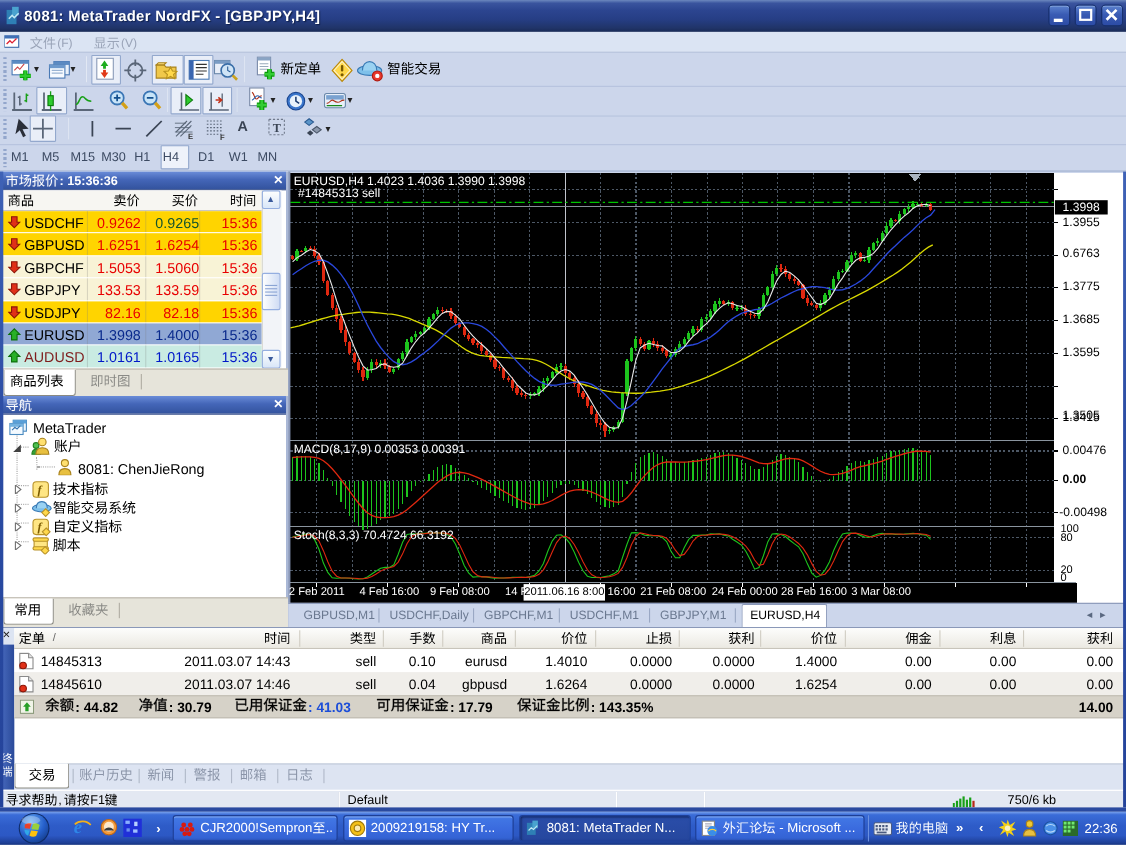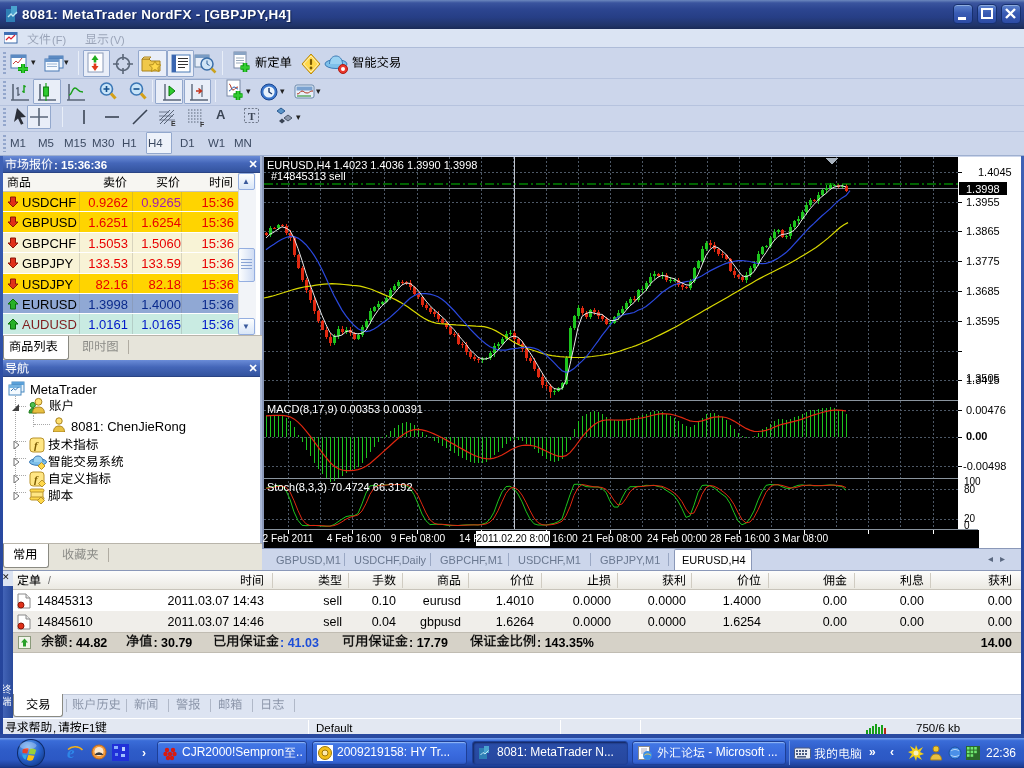--- a/index.html
+++ b/index.html
@@ -437,21 +437,21 @@
 <div style="position:absolute;left:79px;top:192px;width:1px;height:19px;background:rgba(120,120,120,0.25);"></div>
 <div style="position:absolute;left:132px;top:192px;width:1px;height:19px;background:rgba(120,120,120,0.25);"></div>
 <div style="position:absolute;left:181px;top:192px;width:1px;height:19px;background:rgba(120,120,120,0.25);"></div>
 <div style="position:absolute;left:7px;top:196px;width:12px;height:12px;">
     <svg width="12" height="12" viewBox="0 0 12 12">
       <path d="M3.5 1h5v5H11L6 11 1 6h2.5z" fill="#e03018" stroke="#8c1608"></path>
     </svg>
   </div>
 <div style="position:absolute;left:22px;top:195px;font:13px 'Liberation Sans',sans-serif;color:#000;white-space:nowrap;">USDCHF</div>
 <div style="position:absolute;right:896px;top:195px;font:13px 'Liberation Sans',sans-serif;color:#e80000;white-space:nowrap;">0.9262</div>
-<div style="position:absolute;right:843px;top:195px;font:13px 'Liberation Sans',sans-serif;color:#a21caf;white-space:nowrap;">0.9265</div>
+<div style="position:absolute;right:843px;top:195px;font:13px 'Liberation Sans',sans-serif;color:#14532d;white-space:nowrap;">0.9265</div>
 <div style="position:absolute;right:790px;top:195px;font:13px 'Liberation Sans',sans-serif;color:#e80000;white-space:nowrap;">15:36</div>
 <div style="position:absolute;left:0px;top:212px;width:238px;height:20px;background:#ffd400;"></div>
 <div style="position:absolute;left:79px;top:212px;width:1px;height:20px;background:rgba(120,120,120,0.25);"></div>
 <div style="position:absolute;left:132px;top:212px;width:1px;height:20px;background:rgba(120,120,120,0.25);"></div>
 <div style="position:absolute;left:181px;top:212px;width:1px;height:20px;background:rgba(120,120,120,0.25);"></div>
 <div style="position:absolute;left:7px;top:216px;width:12px;height:12px;">
     <svg width="12" height="12" viewBox="0 0 12 12">
       <path d="M3.5 1h5v5H11L6 11 1 6h2.5z" fill="#e03018" stroke="#8c1608"></path>
     </svg>
   </div>
@@ -904,23 +904,23 @@
     <path d="M264 478.5H958" stroke="#8a949e"></path>
     <path d="M264 529.5H978" stroke="#8a949e"></path>
     <path d="M266 437V415.5M270 437V414.7M274 437V414.7M278 437V414.6M282 437V415.3M286 437V417.7M290 437V421.0M294 437V427.3M298 437V434.6M302 437V442.2M306 437V449.6M310 437V456.3M314 437V462.9M318 437V469.0M322 437V474.2M326 437V478.3M330 437V481.5M334 437V481.2M338 437V478.3M342 437V476.0M346 437V472.9M350 437V470.5M354 437V469.3M358 437V466.9M362 437V462.7M366 437V457.9M370 437V452.1M374 437V446.7M378 437V442.2M382 437V438.4M386 437V435.1M390 437V431.1M394 437V427.6M398 437V424.5M402 437V422.9M406 437V422.2M410 437V422.9M414 437V425.3M418 437V427.9M422 437V431.5M426 437V434.9M430 437V438.1M434 437V440.6M438 437V443.4M442 437V445.9M446 437V448.4M450 437V451.2M454 437V453.1M458 437V455.9M462 437V457.7M466 437V459.8M470 437V461.8M474 437V463.0M478 437V463.4M482 437V462.8M486 437V461.5M490 437V459.0M494 437V455.3M498 437V451.7M502 437V447.8M506 437V443.8M510 437V440.6M514 437V439.6M518 437V439.9M522 437V441.1M526 437V443.7M530 437V446.0M534 437V449.1M538 437V452.5M542 437V456.3M546 437V458.7M550 437V461.1M554 437V461.9M558 437V461.3M562 437V459.2M566 437V451.8M570 437V440.1M574 437V429.4M578 437V420.5M582 437V415.6M586 437V413.8M590 437V411.6M594 437V411.2M598 437V412.3M602 437V414.3M606 437V417.2M610 437V419.6M614 437V420.4M618 437V420.6M622 437V420.1M626 437V419.0M630 437V417.8M634 437V417.7M638 437V416.0M642 437V415.1M646 437V413.7M650 437V412.0M654 437V410.8M658 437V411.2M662 437V411.9M666 437V414.0M670 437V416.0M674 437V417.9M678 437V420.9M682 437V423.6M686 437V426.0M690 437V426.6M694 437V424.6M698 437V422.0M702 437V417.9M706 437V414.4M710 437V412.7M714 437V413.2M718 437V415.2M722 437V417.3M726 437V420.1M730 437V424.8M734 437V429.4M738 437V433.1M742 437V436.4M746 437V437.8M750 437V437.1M754 437V435.7M758 437V432.7M762 437V429.3M766 437V426.9M770 437V423.8M774 437V420.8M778 437V418.7M782 437V419.1M786 437V419.7M790 437V418.6M794 437V417.0M798 437V415.9M802 437V414.2M806 437V412.1M810 437V410.3M814 437V409.8M818 437V408.8M822 437V408.0M826 437V407.5M830 437V407.4M834 437V408.0M838 437V409.6M842 437V411.0M846 437V413.7" stroke="#1dc41d"></path>
     <polyline points="266.0,415.9 270.0,415.6 274.0,415.4 278.0,415.3 282.0,415.3 286.0,415.8 290.0,416.8 294.0,418.9 298.0,422.1 302.0,426.1 306.0,430.8 310.0,435.9 314.0,441.3 318.0,446.8 322.0,452.3 326.0,457.5 330.0,462.3 334.0,466.1 338.0,468.5 342.0,470.0 346.0,470.6 350.0,470.6 354.0,470.3 358.0,469.6 362.0,468.2 366.0,466.2 370.0,463.4 374.0,460.0 378.0,456.5 382.0,452.9 386.0,449.3 390.0,445.7 394.0,442.0 398.0,438.5 402.0,435.4 406.0,432.8 410.0,430.8 414.0,429.7 418.0,429.3 422.0,429.8 426.0,430.8 430.0,432.3 434.0,433.9 438.0,435.8 442.0,437.8 446.0,439.9 450.0,442.2 454.0,444.4 458.0,446.7 462.0,448.9 466.0,451.1 470.0,453.2 474.0,455.2 478.0,456.8 482.0,458.0 486.0,458.7 490.0,458.8 494.0,458.1 498.0,456.8 502.0,455.0 506.0,452.7 510.0,450.3 514.0,448.2 518.0,446.5 522.0,445.5 526.0,445.1 530.0,445.3 534.0,446.0 538.0,447.3 542.0,449.1 546.0,451.0 550.0,453.0 554.0,454.8 558.0,456.1 562.0,456.7 566.0,455.7 570.0,452.6 574.0,448.0 578.0,442.5 582.0,437.1 586.0,432.4 590.0,428.3 594.0,424.8 598.0,422.3 602.0,420.7 606.0,420.0 610.0,419.9 614.0,420.0 618.0,420.1 622.0,420.1 626.0,419.9 630.0,419.5 634.0,419.1 638.0,418.5 642.0,417.8 646.0,417.0 650.0,416.0 654.0,415.0 658.0,414.2 662.0,413.7 666.0,413.8 670.0,414.2 674.0,415.0 678.0,416.2 682.0,417.6 686.0,419.3 690.0,420.8 694.0,421.5 698.0,421.6 702.0,420.9 706.0,419.6 710.0,418.2 714.0,417.2 718.0,416.8 722.0,416.9 726.0,417.5 730.0,419.0 734.0,421.1 738.0,423.5 742.0,426.1 746.0,428.4 750.0,430.1 754.0,431.3 758.0,431.5 762.0,431.1 766.0,430.3 770.0,429.0 774.0,427.3 778.0,425.6 782.0,424.3 786.0,423.4 790.0,422.4 794.0,421.4 798.0,420.3 802.0,419.1 806.0,417.7 810.0,416.2 814.0,414.9 818.0,413.7 822.0,412.5 826.0,411.5 830.0,410.7 834.0,410.2 838.0,410.1 842.0,410.3 846.0,411.0" fill="none" stroke="#e02810" stroke-width="1.2" shape-rendering="auto"></polyline>
     <polyline points="266.0,488.0 270.0,487.2 274.0,486.7 278.0,485.4 282.0,485.9 286.0,490.6 290.0,499.3 294.0,511.9 298.0,520.4 302.0,525.3 306.0,525.7 310.0,525.5 314.0,525.4 318.0,525.7 322.0,526.1 326.0,526.3 330.0,526.1 334.0,524.6 338.0,521.8 342.0,519.1 346.0,516.6 350.0,515.8 354.0,515.8 358.0,513.5 362.0,503.9 366.0,493.0 370.0,485.9 374.0,485.3 378.0,485.6 382.0,484.8 386.0,484.9 390.0,484.5 394.0,484.5 398.0,484.4 402.0,484.8 406.0,485.5 410.0,488.3 414.0,494.6 418.0,503.8 422.0,514.1 426.0,520.8 430.0,524.6 434.0,524.3 438.0,524.2 442.0,524.4 446.0,525.1 450.0,525.6 454.0,525.4 458.0,525.5 462.0,525.2 466.0,524.9 470.0,524.8 474.0,524.8 478.0,525.0 482.0,524.2 486.0,522.9 490.0,519.1 494.0,512.2 498.0,501.2 502.0,491.9 506.0,486.6 510.0,486.2 514.0,489.1 518.0,494.0 522.0,501.8 526.0,511.2 530.0,518.9 534.0,523.8 538.0,525.0 542.0,525.0 546.0,525.1 550.0,524.2 554.0,523.4 558.0,521.7 562.0,518.9 566.0,506.6 570.0,494.8 574.0,484.4 578.0,484.2 582.0,484.8 586.0,486.6 590.0,486.9 594.0,487.0 598.0,487.0 602.0,488.6 606.0,492.3 610.0,501.2 614.0,507.0 618.0,507.1 622.0,498.0 626.0,490.6 630.0,486.7 634.0,486.7 638.0,486.4 642.0,486.4 646.0,485.3 650.0,485.5 654.0,485.3 658.0,486.5 662.0,487.2 666.0,490.2 670.0,492.7 674.0,495.5 678.0,501.1 682.0,508.7 686.0,517.4 690.0,515.9 694.0,505.2 698.0,492.6 702.0,485.5 706.0,485.1 710.0,485.9 714.0,487.7 718.0,491.1 722.0,494.2 726.0,497.1 730.0,503.4 734.0,512.6 738.0,521.0 742.0,524.7 746.0,523.1 750.0,518.3 754.0,510.9 758.0,500.2 762.0,491.6 766.0,485.4 770.0,484.5 774.0,484.7 778.0,484.8 782.0,486.7 786.0,488.2 790.0,488.6 794.0,486.8 798.0,485.4 802.0,484.9 806.0,485.5 810.0,485.2 814.0,485.8 818.0,485.7 822.0,485.5 826.0,485.2 830.0,484.9 834.0,485.2 838.0,486.0 842.0,486.5 846.0,490.3" fill="none" stroke="#1dc41d" stroke-width="1" shape-rendering="auto"></polyline>
     <polyline points="266.0,488.3 270.0,487.9 274.0,487.3 278.0,486.4 282.0,486.0 286.0,487.3 290.0,491.9 294.0,500.6 298.0,510.6 302.0,519.2 306.0,523.8 310.0,525.5 314.0,525.5 318.0,525.5 322.0,525.7 326.0,526.0 330.0,526.2 334.0,525.6 338.0,524.1 342.0,521.8 346.0,519.2 350.0,517.2 354.0,516.1 358.0,515.0 362.0,511.0 366.0,503.5 370.0,494.3 374.0,488.1 378.0,485.6 382.0,485.2 386.0,485.1 390.0,484.7 394.0,484.6 398.0,484.5 402.0,484.6 406.0,484.9 410.0,486.2 414.0,489.5 418.0,495.6 422.0,504.2 426.0,512.9 430.0,519.8 434.0,523.2 438.0,524.4 442.0,524.3 446.0,524.6 450.0,525.0 454.0,525.4 458.0,525.5 462.0,525.3 466.0,525.2 470.0,525.0 474.0,524.9 478.0,524.9 482.0,524.7 486.0,524.0 490.0,522.1 494.0,518.0 498.0,510.8 502.0,501.8 506.0,493.3 510.0,488.3 514.0,487.3 518.0,489.8 522.0,495.0 526.0,502.3 530.0,510.6 534.0,518.0 538.0,522.6 542.0,524.6 546.0,525.1 550.0,524.8 554.0,524.3 558.0,523.1 562.0,521.3 566.0,515.8 570.0,506.8 574.0,495.3 578.0,487.8 582.0,484.5 586.0,485.2 590.0,486.1 594.0,486.8 598.0,486.9 602.0,487.5 606.0,489.3 610.0,494.0 614.0,500.2 618.0,505.1 622.0,504.0 626.0,498.6 630.0,491.8 634.0,488.0 638.0,486.6 642.0,486.5 646.0,486.0 650.0,485.7 654.0,485.4 658.0,485.8 662.0,486.3 666.0,488.0 670.0,490.0 674.0,492.8 678.0,496.4 682.0,501.7 686.0,509.1 690.0,514.0 694.0,512.9 698.0,504.6 702.0,494.4 706.0,487.7 710.0,485.5 714.0,486.2 718.0,488.2 722.0,491.0 726.0,494.1 730.0,498.3 734.0,504.4 738.0,512.4 742.0,519.4 746.0,522.9 750.0,522.0 754.0,517.4 758.0,509.8 762.0,500.9 766.0,492.4 770.0,487.2 774.0,484.9 778.0,484.7 782.0,485.4 786.0,486.6 790.0,487.8 794.0,487.9 798.0,486.9 802.0,485.7 806.0,485.3 810.0,485.2 814.0,485.5 818.0,485.6 822.0,485.7 826.0,485.5 830.0,485.2 834.0,485.1 838.0,485.4 842.0,485.9 846.0,487.6" fill="none" stroke="#e02810" stroke-width="1" shape-rendering="auto"></polyline>
     <path d="M958 172.4h4M958 202.2h4M958 231.9h4M958 261.7h4M958 291.4h4M958 321.2h4M958 351.0h4M958 380.7h4M958 410h4M958 437h4M958 466h4" stroke="#000"></path>
     <path d="M288.0 530v4M352.5 530v4M417.0 530v4M481.5 530v4M546.0 530v4M610.5 530v4M675.0 530v4M739.5 530v4M804.0 530v4M868.5 530v4M933.0 530v4" stroke="#fff"></path>
   </svg>
 <div style="position:absolute;left:262px;top:156px;width:2px;height:414px;background:#8a98b8;"></div>
-<div style="position:absolute;left:978px;top:165.9px;font:11px 'Liberation Sans',sans-serif;color:#000;white-space:nowrap;">1.4045</div>
+<div style="position:absolute;left:923px;top:165.9px;font:11px 'Liberation Sans',sans-serif;color:#000;white-space:nowrap;">1.4045</div>
 <div style="position:absolute;left:966px;top:195.66190476190442px;font:11px 'Liberation Sans',sans-serif;color:#000;white-space:nowrap;">1.3955</div>
-<div style="position:absolute;left:966px;top:225.42380952380887px;font:11px 'Liberation Sans',sans-serif;color:#000;white-space:nowrap;">1.3865</div>
+<div style="position:absolute;left:966px;top:225.42380952380887px;font:11px 'Liberation Sans',sans-serif;color:#000;white-space:nowrap;">0.6763</div>
 <div style="position:absolute;left:966px;top:255.1857142857133px;font:11px 'Liberation Sans',sans-serif;color:#000;white-space:nowrap;">1.3775</div>
 <div style="position:absolute;left:966px;top:284.9476190476177px;font:11px 'Liberation Sans',sans-serif;color:#000;white-space:nowrap;">1.3685</div>
 <div style="position:absolute;left:966px;top:314.7095238095221px;font:11px 'Liberation Sans',sans-serif;color:#000;white-space:nowrap;">1.3595</div>
 <div style="position:absolute;left:966px;top:344.47142857142654px;font:11px 'Liberation Sans',sans-serif;color:#000;white-space:nowrap;margin-top:28px;">1.3505</div>
 <div style="position:absolute;left:966px;top:374.23333333333096px;font:11px 'Liberation Sans',sans-serif;color:#000;white-space:nowrap;">1.3415</div>
 <div style="position:absolute;left:959px;top:182px;width:48px;height:13px;background:#000;"></div>
 <div style="position:absolute;left:966px;top:183px;font:11px 'Liberation Sans',sans-serif;color:#fff;white-space:nowrap;">1.3998</div>
 <div style="position:absolute;left:966px;top:404px;font:11px 'Liberation Sans',sans-serif;color:#000;white-space:nowrap;">0.00476</div>
 <div style="position:absolute;left:966px;top:430px;font:bold 11px 'Liberation Sans',sans-serif;color:#000;white-space:nowrap;">0.00</div>
 <div style="position:absolute;left:963px;top:460px;font:11px 'Liberation Sans',sans-serif;color:#000;white-space:nowrap;">-0.00498</div>
@@ -935,21 +935,21 @@
 <div style="position:absolute;left:459px;top:533px;font:10.2px 'Liberation Sans',sans-serif;color:#fff;white-space:nowrap;">14 F</div>
 <div style="position:absolute;left:288px;top:533px;font:10.2px 'Liberation Sans',sans-serif;color:#fff;white-space:nowrap;transform:translateX(-50%);">2 Feb 2011</div>
 <div style="position:absolute;left:354px;top:533px;font:10.2px 'Liberation Sans',sans-serif;color:#fff;white-space:nowrap;transform:translateX(-50%);">4 Feb 16:00</div>
 <div style="position:absolute;left:418px;top:533px;font:10.2px 'Liberation Sans',sans-serif;color:#fff;white-space:nowrap;transform:translateX(-50%);">9 Feb 08:00</div>
 <div style="position:absolute;left:565px;top:533px;font:10.2px 'Liberation Sans',sans-serif;color:#fff;white-space:nowrap;transform:translateX(-50%);">16:00</div>
 <div style="position:absolute;left:612px;top:533px;font:10.2px 'Liberation Sans',sans-serif;color:#fff;white-space:nowrap;transform:translateX(-50%);">21 Feb 08:00</div>
 <div style="position:absolute;left:677px;top:533px;font:10.2px 'Liberation Sans',sans-serif;color:#fff;white-space:nowrap;transform:translateX(-50%);">24 Feb 00:00</div>
 <div style="position:absolute;left:740px;top:533px;font:10.2px 'Liberation Sans',sans-serif;color:#fff;white-space:nowrap;transform:translateX(-50%);">28 Feb 16:00</div>
 <div style="position:absolute;left:801px;top:533px;font:10.2px 'Liberation Sans',sans-serif;color:#fff;white-space:nowrap;transform:translateX(-50%);">3 Mar 08:00</div>
 <div style="position:absolute;left:476px;top:531px;width:74px;height:15px;background:#fff;"></div>
-<div style="position:absolute;left:513px;top:533px;font:10.2px 'Liberation Sans',sans-serif;color:#000;white-space:nowrap;transform:translateX(-50%);">2011.02.20 8:00</div>
+<div style="position:absolute;left:513px;top:533px;font:10.2px 'Liberation Sans',sans-serif;color:#000;white-space:nowrap;transform:translateX(-50%);">2011.06.16 8:00</div>
 <div style="position:absolute;left:262px;top:548px;width:762px;height:22px;background:#ccd6eb;border-top:1px solid #8a98b8;"></div>
 <div style="position:absolute;left:276px;top:554px;font:11px 'Liberation Sans',sans-serif;color:#6a7890;white-space:nowrap;">GBPUSD,M1</div>
 <div style="position:absolute;left:354px;top:554px;font:11px 'Liberation Sans',sans-serif;color:#6a7890;white-space:nowrap;">USDCHF,Daily</div>
 <div style="position:absolute;left:440px;top:554px;font:11px 'Liberation Sans',sans-serif;color:#6a7890;white-space:nowrap;">GBPCHF,M1</div>
 <div style="position:absolute;left:518px;top:554px;font:11px 'Liberation Sans',sans-serif;color:#6a7890;white-space:nowrap;">USDCHF,M1</div>
 <div style="position:absolute;left:600px;top:554px;font:11px 'Liberation Sans',sans-serif;color:#6a7890;white-space:nowrap;">GBPJPY,M1</div>
 <div style="position:absolute;left:344px;top:553px;width:1px;height:13px;background:#9aa8c4;"></div>
 <div style="position:absolute;left:430px;top:553px;width:1px;height:13px;background:#9aa8c4;"></div>
 <div style="position:absolute;left:508px;top:553px;width:1px;height:13px;background:#9aa8c4;"></div>
 <div style="position:absolute;left:590px;top:553px;width:1px;height:13px;background:#9aa8c4;"></div>

